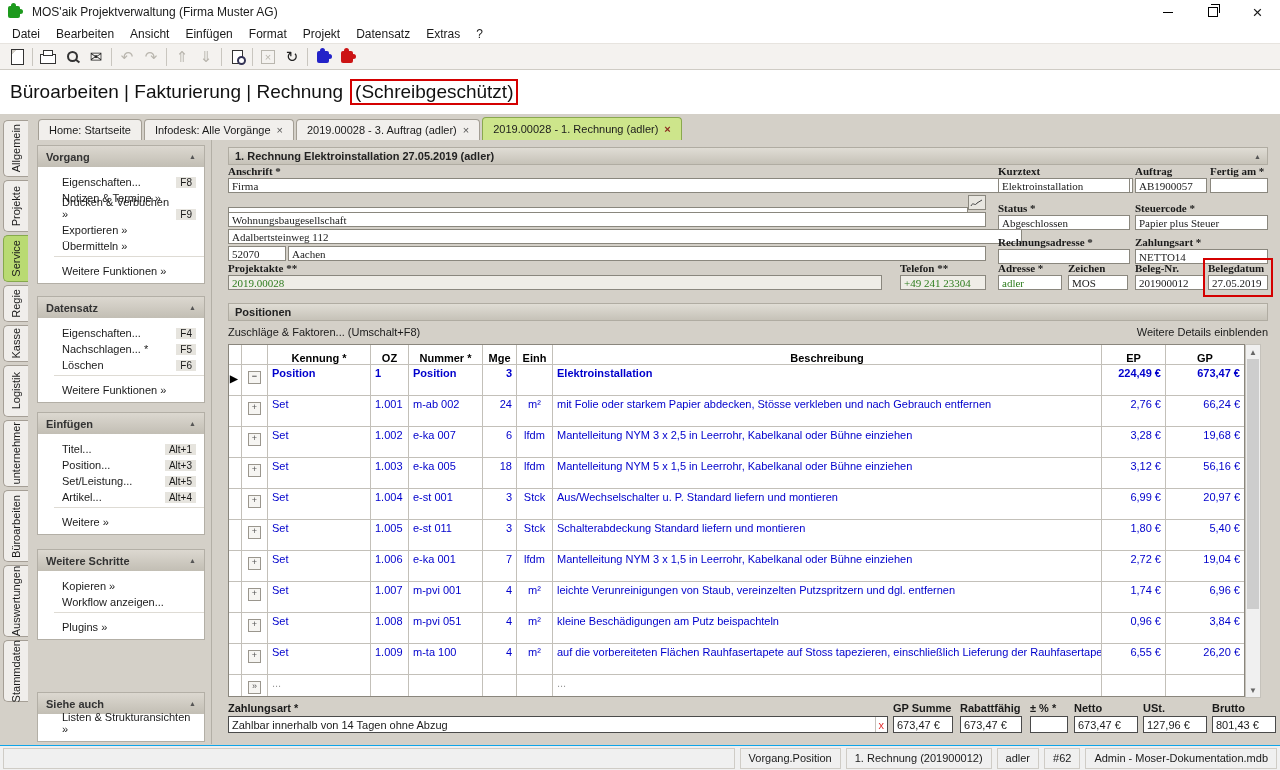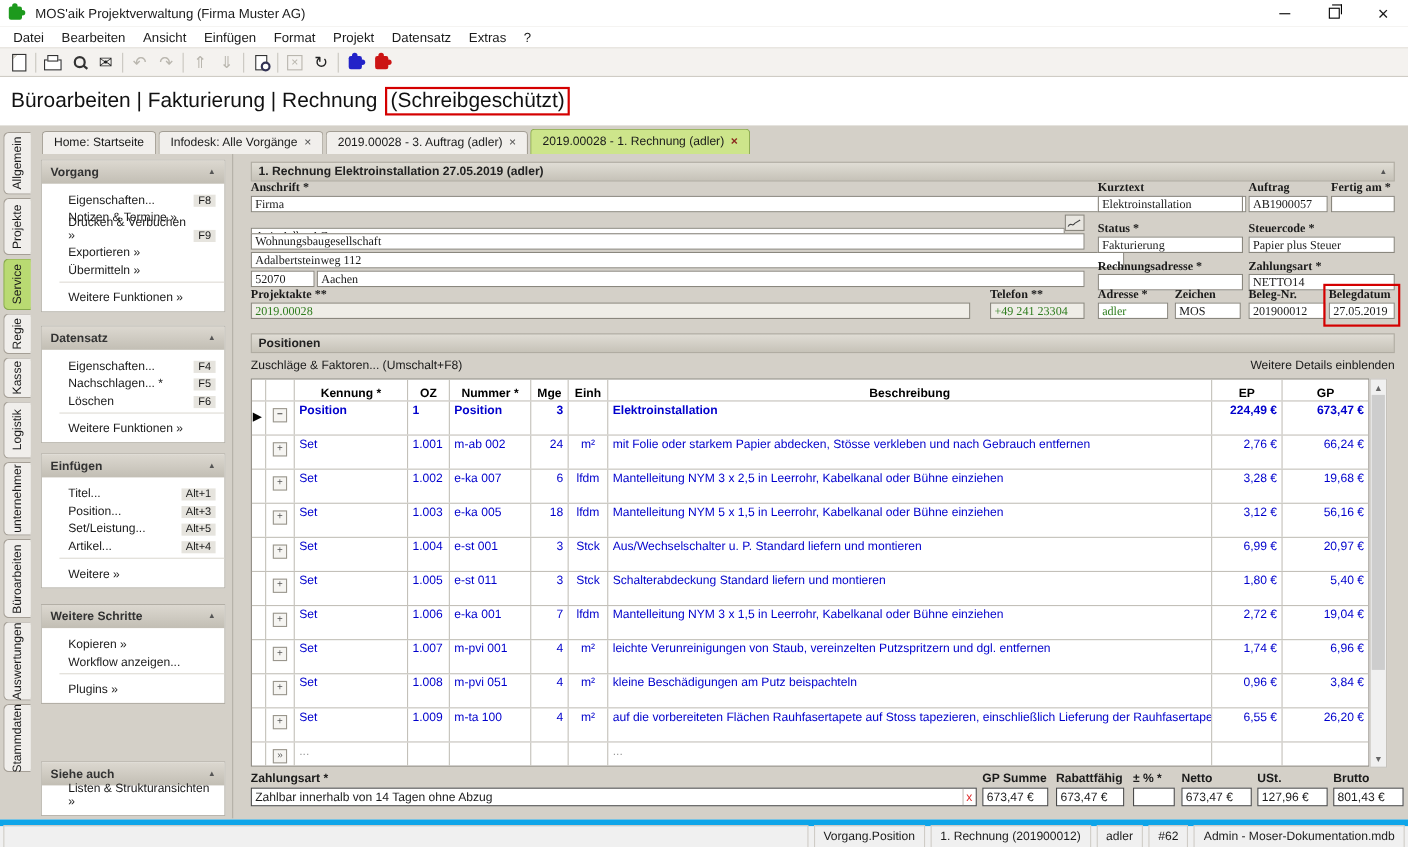--- a/index.html
+++ b/index.html
@@ -97,21 +97,21 @@
   .tbox{width:11px;height:11px;border:1px solid #9a968d;background:#f6f5f2;font-size:9px;line-height:9px;text-align:center;color:#555;}
   .vscroll{position:absolute;left:1033px;top:204px;width:16px;height:354px;background:#f0f0f0;border:1px solid #c5c2bb;box-sizing:border-box;display:flex;flex-direction:column;align-items:center;}
   .sarrow{font-size:8px;color:#666;height:14px;display:flex;align-items:center;}
   .sthumb{width:12px;height:250px;background:#cdcdcd;}
   .sspace{flex:1;}
   
   .pay-label{position:absolute;font-weight:bold;white-space:nowrap;}
   .pay-field{position:absolute;height:17px;border:1px solid #4a4a4a;background:#fff;box-sizing:border-box;display:flex;align-items:center;padding:0 3px;white-space:nowrap;overflow:hidden;}
   .redx{margin-left:auto;color:#e03030;border-left:1px solid #c5c2bb;padding-left:3px;height:100%;display:flex;align-items:center;}
   
-  .statusbar{position:absolute;left:0;top:745px;width:1280px;height:25px;background:#f0f0f0;border-top:6px solid #0ea5e9;display:flex;align-items:center;gap:5px;padding:0 3px;box-sizing:border-box;}
+  .statusbar{position:absolute;left:0;top:745px;width:1280px;height:25px;background:#f0f0f0;border-top:1px solid #0ea5e9;display:flex;align-items:center;gap:5px;padding:0 3px;box-sizing:border-box;}
   .scell{height:19px;border:1px solid #cfccc6;display:flex;align-items:center;padding:0 8px;white-space:nowrap;}
   .spacer{flex:1;}
 </style>
 </head>
 <body>
 
 <div class="app">
 
   <div class="titlebar">
     <span class="puzzle pz-green"></span>
@@ -371,21 +371,21 @@
       <div class="ffield" style="left:60px;top:81px;width:698px;">Aachen</div>
 
       <span class="flabel" style="left:0;top:97px;">Projektakte **</span>
       <div class="ffield ro greenv" style="left:0;top:110px;width:654px;">2019.00028</div>
       <span class="flabel" style="left:672px;top:97px;">Telefon **</span>
       <div class="ffield ro greenv" style="left:672px;top:110px;width:86px;">+49 241 23304</div>
 
       <span class="flabel" style="left:770px;top:0;">Kurztext</span>
       <div class="ffield" style="left:770px;top:13px;width:132px;">Elektroinstallation</div>
       <span class="flabel" style="left:770px;top:37px;">Status *</span>
-      <div class="ffield" style="left:770px;top:50px;width:132px;">Fakturierung</div>
+      <div class="ffield" style="left:770px;top:50px;width:132px;">Abgeschlossen</div>
       <span class="flabel" style="left:770px;top:71px;">Rechnungsadresse *</span>
       <div class="ffield" style="left:770px;top:84px;width:132px;"></div>
 
       <span class="flabel" style="left:907px;top:0;">Auftrag</span>
       <div class="ffield" style="left:907px;top:13px;width:72px;">AB1900057</div>
       <span class="flabel" style="left:907px;top:37px;">Steuercode *</span>
       <div class="ffield" style="left:907px;top:50px;width:133px;">Papier plus Steuer</div>
       <span class="flabel" style="left:907px;top:71px;">Zahlungsart *</span>
       <div class="ffield" style="left:907px;top:84px;width:133px;">NETTO14</div>
 

